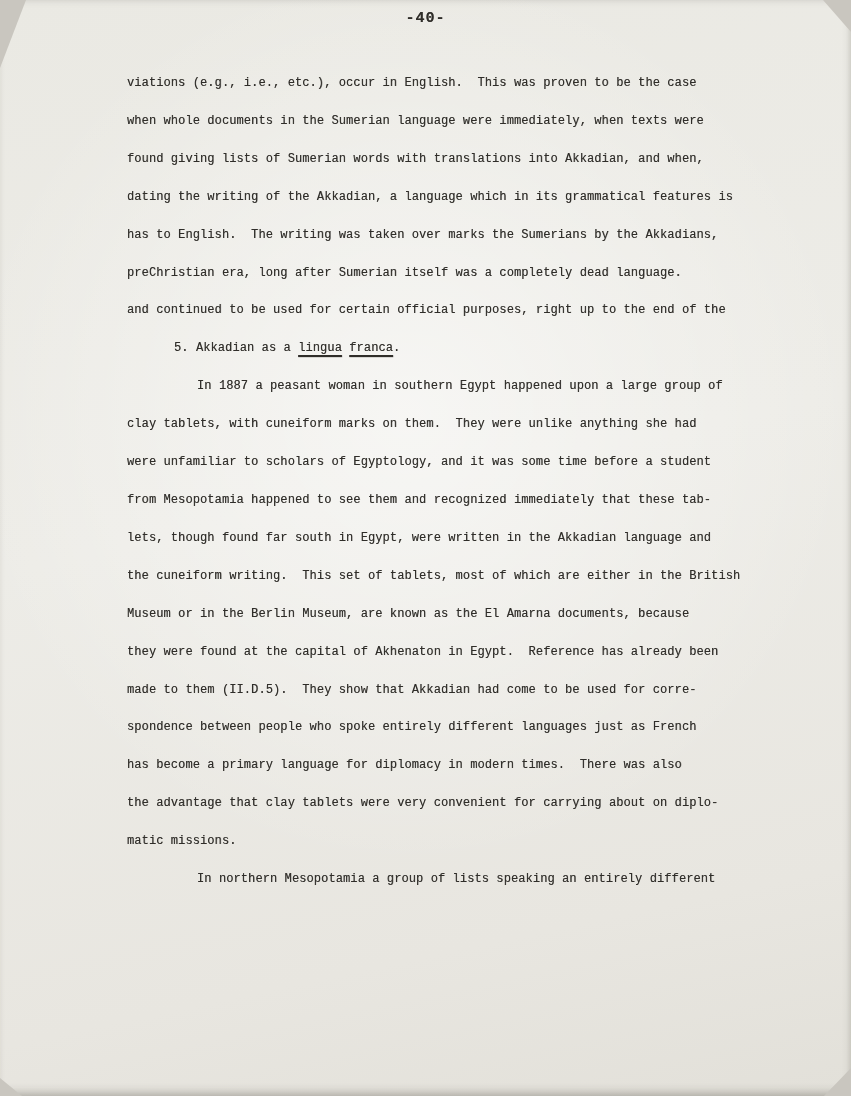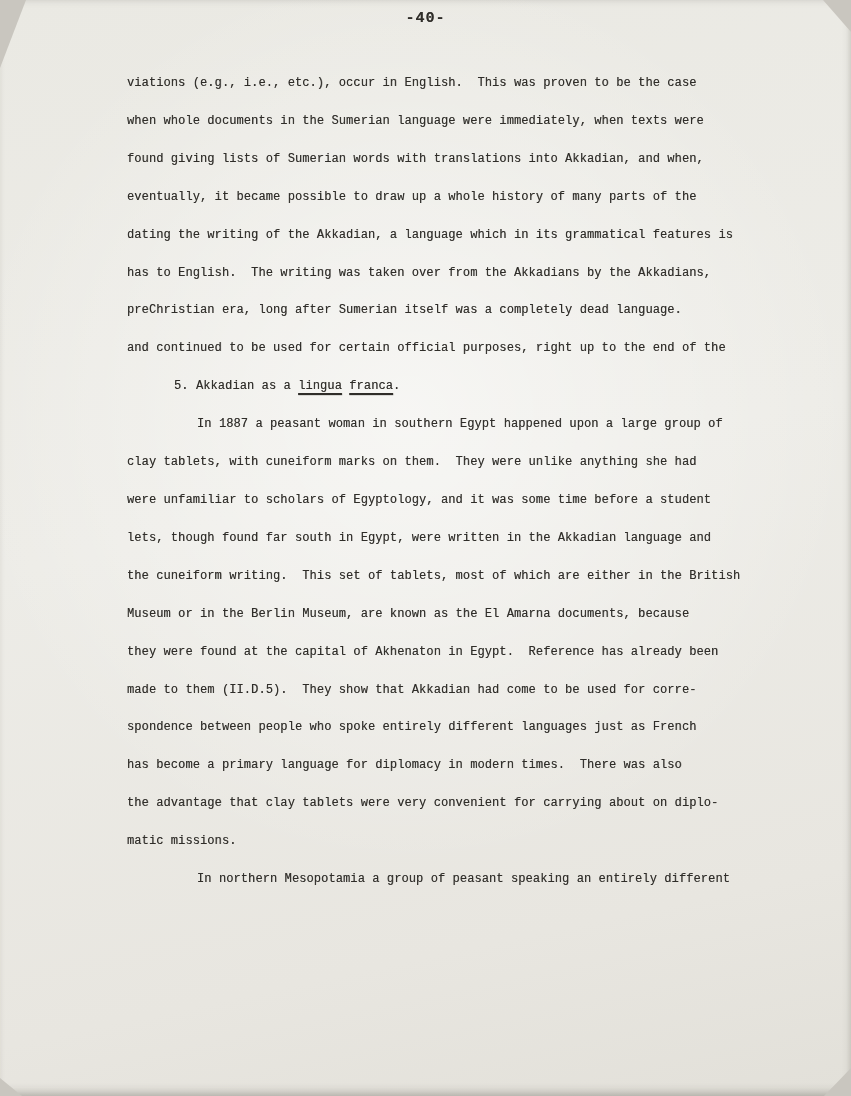--- a/index.html
+++ b/index.html
@@ -75,34 +75,34 @@
 </head>
 <body>
 
 <div class="stage">
   <div class="page">
     <div class="page-number">-40-</div>
     <div class="text-block">
         <div class="line"><span>viations (e.g., i.e., etc.), occur in English.  This was proven to be the case</span></div>
         <div class="line"><span>when whole documents in the Sumerian language were immediately, when texts were</span></div>
         <div class="line"><span>found giving lists of Sumerian words with translations into Akkadian, and when,</span></div>
-        <div class="line"><span>eventually, it became possible to draw up a whole history of many parts of the</span></div>
         <div class="line"><span>dating the writing of the Akkadian, a language which in its grammatical features is</span></div>
-        <div class="line"><span>has to English.  The writing was taken over from the Akkadians by the Akkadians,</span></div>
+        <div class="line"><span>has to English.  The writing was taken over marks the Sumerians by the Akkadians,</span></div>
         <div class="line"><span>preChristian era, long after Sumerian itself was a completely dead language.</span></div>
         <div class="line"><span>and continued to be used for certain official purposes, right up to the end of the</span></div>
         <div class="line" style="padding-left: 47px;"><span>5. Akkadian as a </span><span class="u">lingua</span><span> </span><span class="u">franca</span><span>.</span></div>
         <div class="line" style="padding-left: 70px;"><span>In 1887 a peasant woman in southern Egypt happened upon a large group of</span></div>
         <div class="line"><span>clay tablets, with cuneiform marks on them.  They were unlike anything she had</span></div>
         <div class="line"><span>were unfamiliar to scholars of Egyptology, and it was some time before a student</span></div>
+        <div class="line"><span>from Mesopotamia happened to see them and recognized immediately that these tab-</span></div>
         <div class="line"><span>lets, though found far south in Egypt, were written in the Akkadian language and</span></div>
         <div class="line"><span>the cuneiform writing.  This set of tablets, most of which are either in the British</span></div>
         <div class="line"><span>Museum or in the Berlin Museum, are known as the El Amarna documents, because</span></div>
         <div class="line"><span>they were found at the capital of Akhenaton in Egypt.  Reference has already been</span></div>
         <div class="line"><span>made to them (II.D.5).  They show that Akkadian had come to be used for corre-</span></div>
         <div class="line"><span>spondence between people who spoke entirely different languages just as French</span></div>
         <div class="line"><span>has become a primary language for diplomacy in modern times.  There was also</span></div>
         <div class="line"><span>the advantage that clay tablets were very convenient for carrying about on diplo-</span></div>
         <div class="line"><span>matic missions.</span></div>
-        <div class="line" style="padding-left: 70px;"><span>In northern Mesopotamia a group of peasant speaking an entirely different</span></div>
+        <div class="line" style="padding-left: 70px;"><span>In northern Mesopotamia a group of lists speaking an entirely different</span></div>
       </div>
   </div>
 </div>
 
 </body></html>

